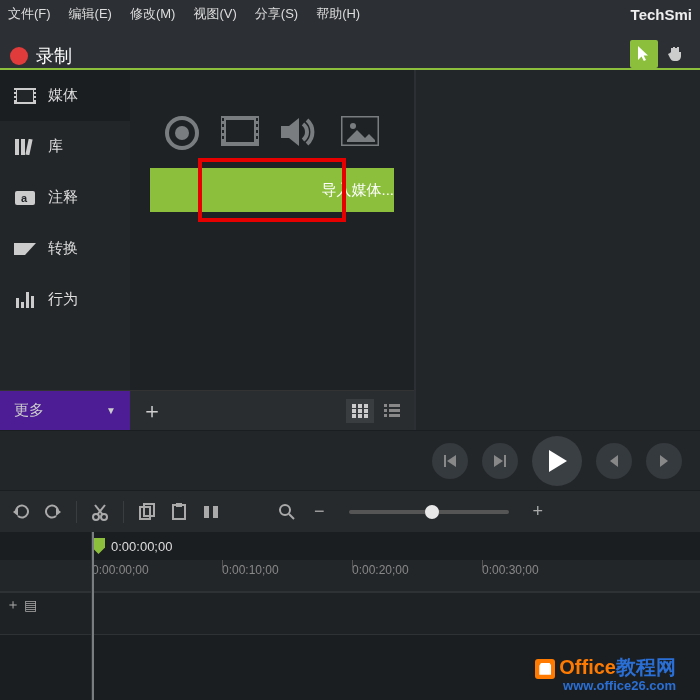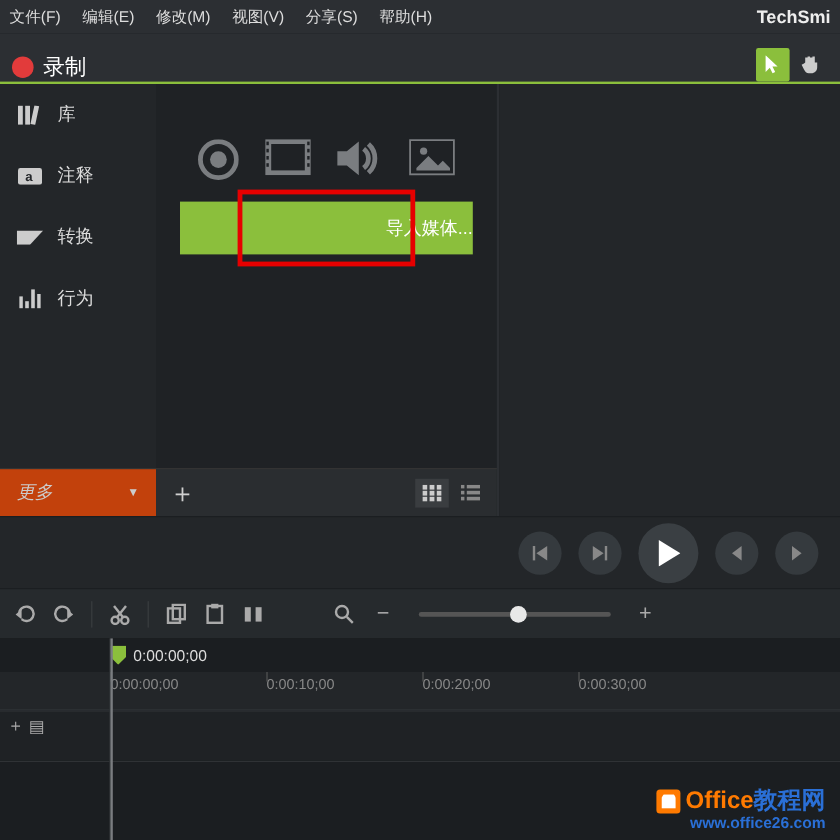--- a/index.html
+++ b/index.html
@@ -15,21 +15,21 @@
   .tool-right { margin-left: auto; display: flex; gap: 4px; }
   .tool-btn { width: 28px; height: 28px; display: flex; align-items: center; justify-content: center; border-radius: 2px; }
   .tool-btn.active { background: #8bbf3c; }
   
   .main { display: flex; height: 360px; }
   .sidebar { width: 130px; background: #232629; display: flex; flex-direction: column; }
   .sidebar-item { display: flex; align-items: center; gap: 12px; padding: 16px 14px; font-size: 15px; color: #ddd; cursor: pointer; }
   .sidebar-item.active { background: #1b1e21; }
   .side-icon { width: 22px; height: 18px; display: flex; align-items: center; justify-content: center; }
   .side-icon svg { fill: #ccc; }
-  .sidebar-more { margin-top: auto; display: flex; align-items: center; padding: 10px 14px; border-top: 1px solid #333; background:#c2410c; height:40px;font-style:italic;}
+  .sidebar-more { margin-top: auto; display: flex; align-items: center; padding: 10px 14px; border-top: 1px solid #333; background:#4c1d95; height:40px;}
   .sidebar-more span { font-size: 15px; color: #ccc; }
   .sidebar-more .chev { margin-left: auto; font-size: 10px; color:#ccc;}
   
   .media-bin { flex: 1; background: #1f2225; display: flex; flex-direction: column; border-right:2px solid #2c2f33;}
   .media-title { text-align: center; padding: 10px 0 12px; font-size: 17px; color: #fff; background:#232629;}
   .media-icons { display: flex; justify-content: center; gap: 22px; margin-top: 46px; }
   .media-icons svg { fill: #7a7d80; }
   .media-text { text-align: center; color: #8a8d90; font-size: 15px; line-height: 22px; margin-top: 18px; }
   .import-btn { margin: 18px 20px 0; height: 44px; background: #8bbf3c; color: #fff; display: flex; align-items: center; justify-content: flex-end; font-size: 15px; cursor: pointer; position:relative;}
   .highlight { position:absolute; border:4px solid #e60000; width:148px; height:64px; left:50%; top:50%; transform:translate(-50%,-50%); pointer-events:none;}
@@ -63,21 +63,21 @@
   .ruler .tick::before{content:"";position:absolute;left:0;top:0;height:8px;width:1px;background:#555;}
   .track { height: 42px; background: #1f2225; border-top:1px solid #2f3235; position:relative;}
   .track-label{position:absolute;left:6px;top:3px;display:flex;align-items:center;gap:4px;}
   .mini{font-size:14px;color:#aaa;}
   .track-area{height:72px;background:#1b1e21;border-top:1px solid #2f3235;}
   .gutter{position:absolute;left:0;top:0;bottom:0;width:92px;border-right:1px solid #2f3235;}
   .timeline-wrap{position:relative;}
   .timeline-wrap .gutter{}
   .playline{position:absolute;left:92px;top:0;bottom:0;width:2px;background:#7a7d80;}
 
-  .watermark{position:absolute;right:12px;bottom:6px;text-align:right;line-height:1.15;}
+  .watermark{position:absolute;right:24px;bottom:6px;text-align:right;line-height:1.15;}
   .wm1{font-size:20px;font-weight:bold;}
   .wm1 .o{color:#ff7a00;}
   .wm1 .r{color:#2a6fd6;}
   .wm2{font-size:13px;color:#2a6fd6;font-weight:bold;}
   .wm-icon{display:inline-block;width:20px;height:20px;background:#ff7a00;border-radius:3px;vertical-align:middle;margin-right:4px;position:relative;}
   .wm-icon::after{content:"";position:absolute;inset:4px;background:#fff;clip-path:polygon(15% 0,85% 0,100% 25%,100% 100%,0 100%,0 25%);} 
 </style>
 </head>
 <body>
 
@@ -105,20 +105,35 @@
     <div class="tool-btn">
       <svg width="18" height="16" viewBox="0 0 18 16">
           <path fill="#ccc" d="M4 6 V2 h2 V1 h2 V2 h2 V1 h2 V6 h2 V10 c0 3-2 5-5 5 H7 c-2 0-3-1-4-3 L1 8 l2-1 Z"></path>
         </svg>
     </div>
   </div>
 </div>
 
 <div class="main">
   <div class="sidebar">
+    <div class="sidebar-item active">
+      <span class="side-icon">
+          <svg width="22" height="16" viewBox="0 0 22 16">
+            <rect x="0" y="0" width="22" height="16"></rect>
+            <rect x="3" y="2" width="16" height="12" fill="#232629"></rect>
+            <rect x="0" y="2" width="2" height="2" fill="#232629"></rect>
+            <rect x="0" y="6" width="2" height="2" fill="#232629"></rect>
+            <rect x="0" y="10" width="2" height="2" fill="#232629"></rect>
+            <rect x="20" y="2" width="2" height="2" fill="#232629"></rect>
+            <rect x="20" y="6" width="2" height="2" fill="#232629"></rect>
+            <rect x="20" y="10" width="2" height="2" fill="#232629"></rect>
+          </svg>
+        </span>
+      <span>媒体</span>
+    </div>
     <div class="sidebar-item">
       <span class="side-icon">
           <svg width="20" height="16" viewBox="0 0 20 16">
             <rect x="0" y="0" width="4" height="16"></rect>
             <rect x="6" y="0" width="4" height="16"></rect>
             <rect x="12" y="0" width="4" height="16" transform="rotate(12 14 8)"></rect>
           </svg>
         </span>
       <span>库</span>
     </div>

